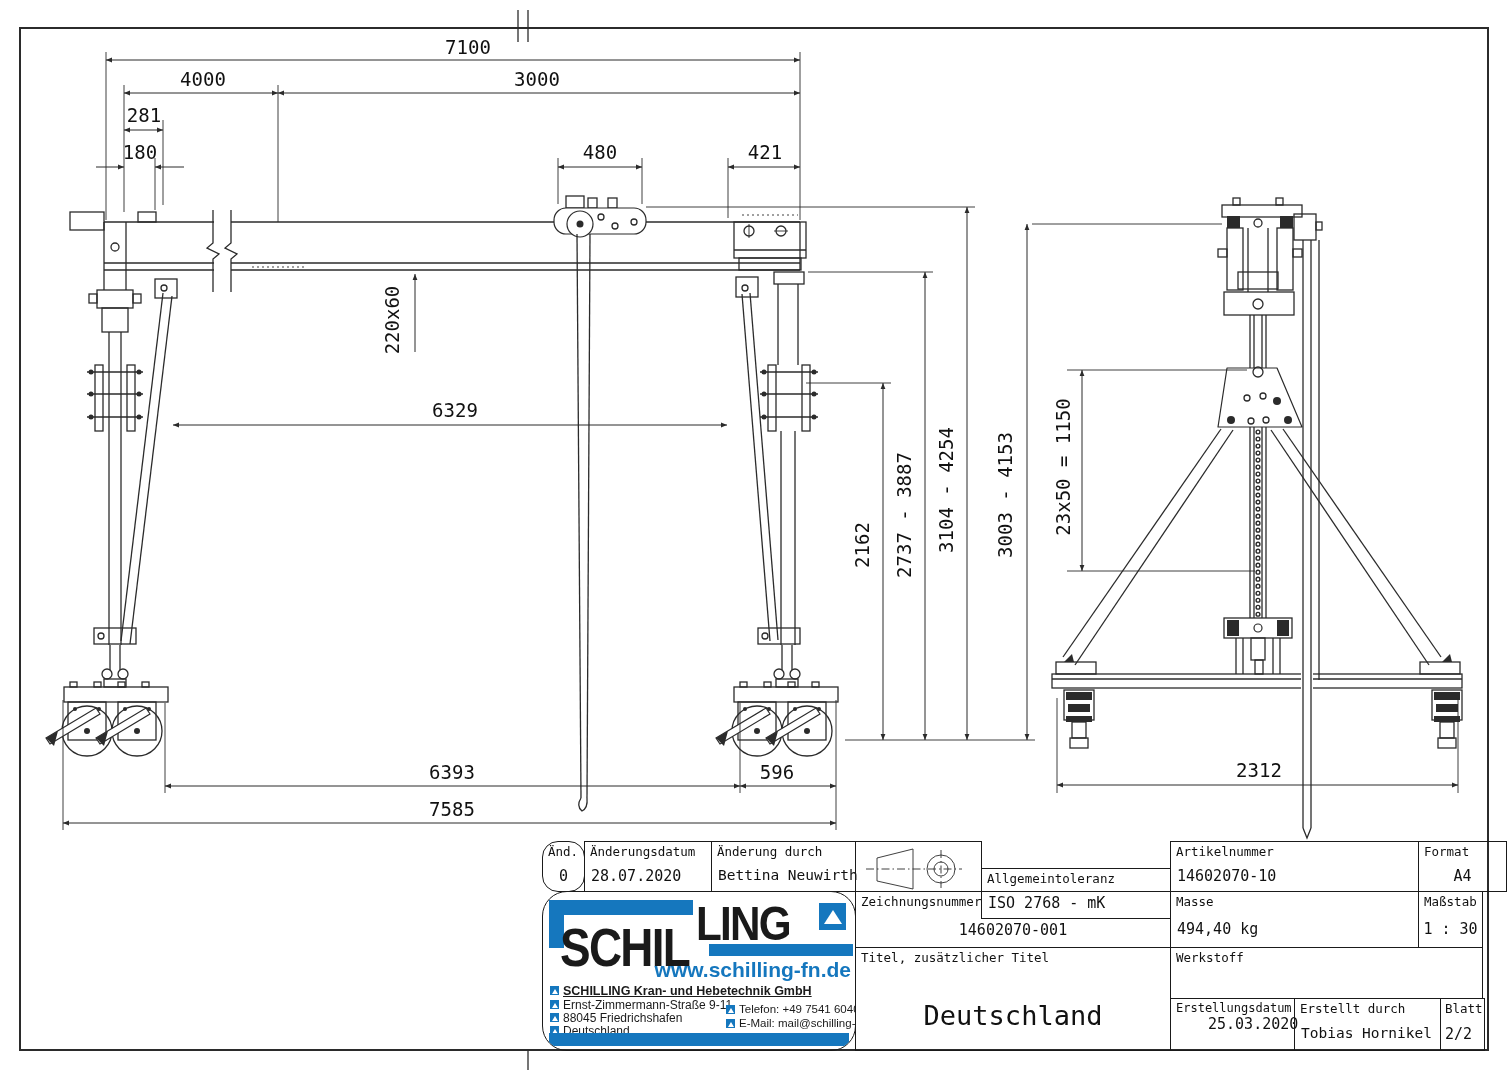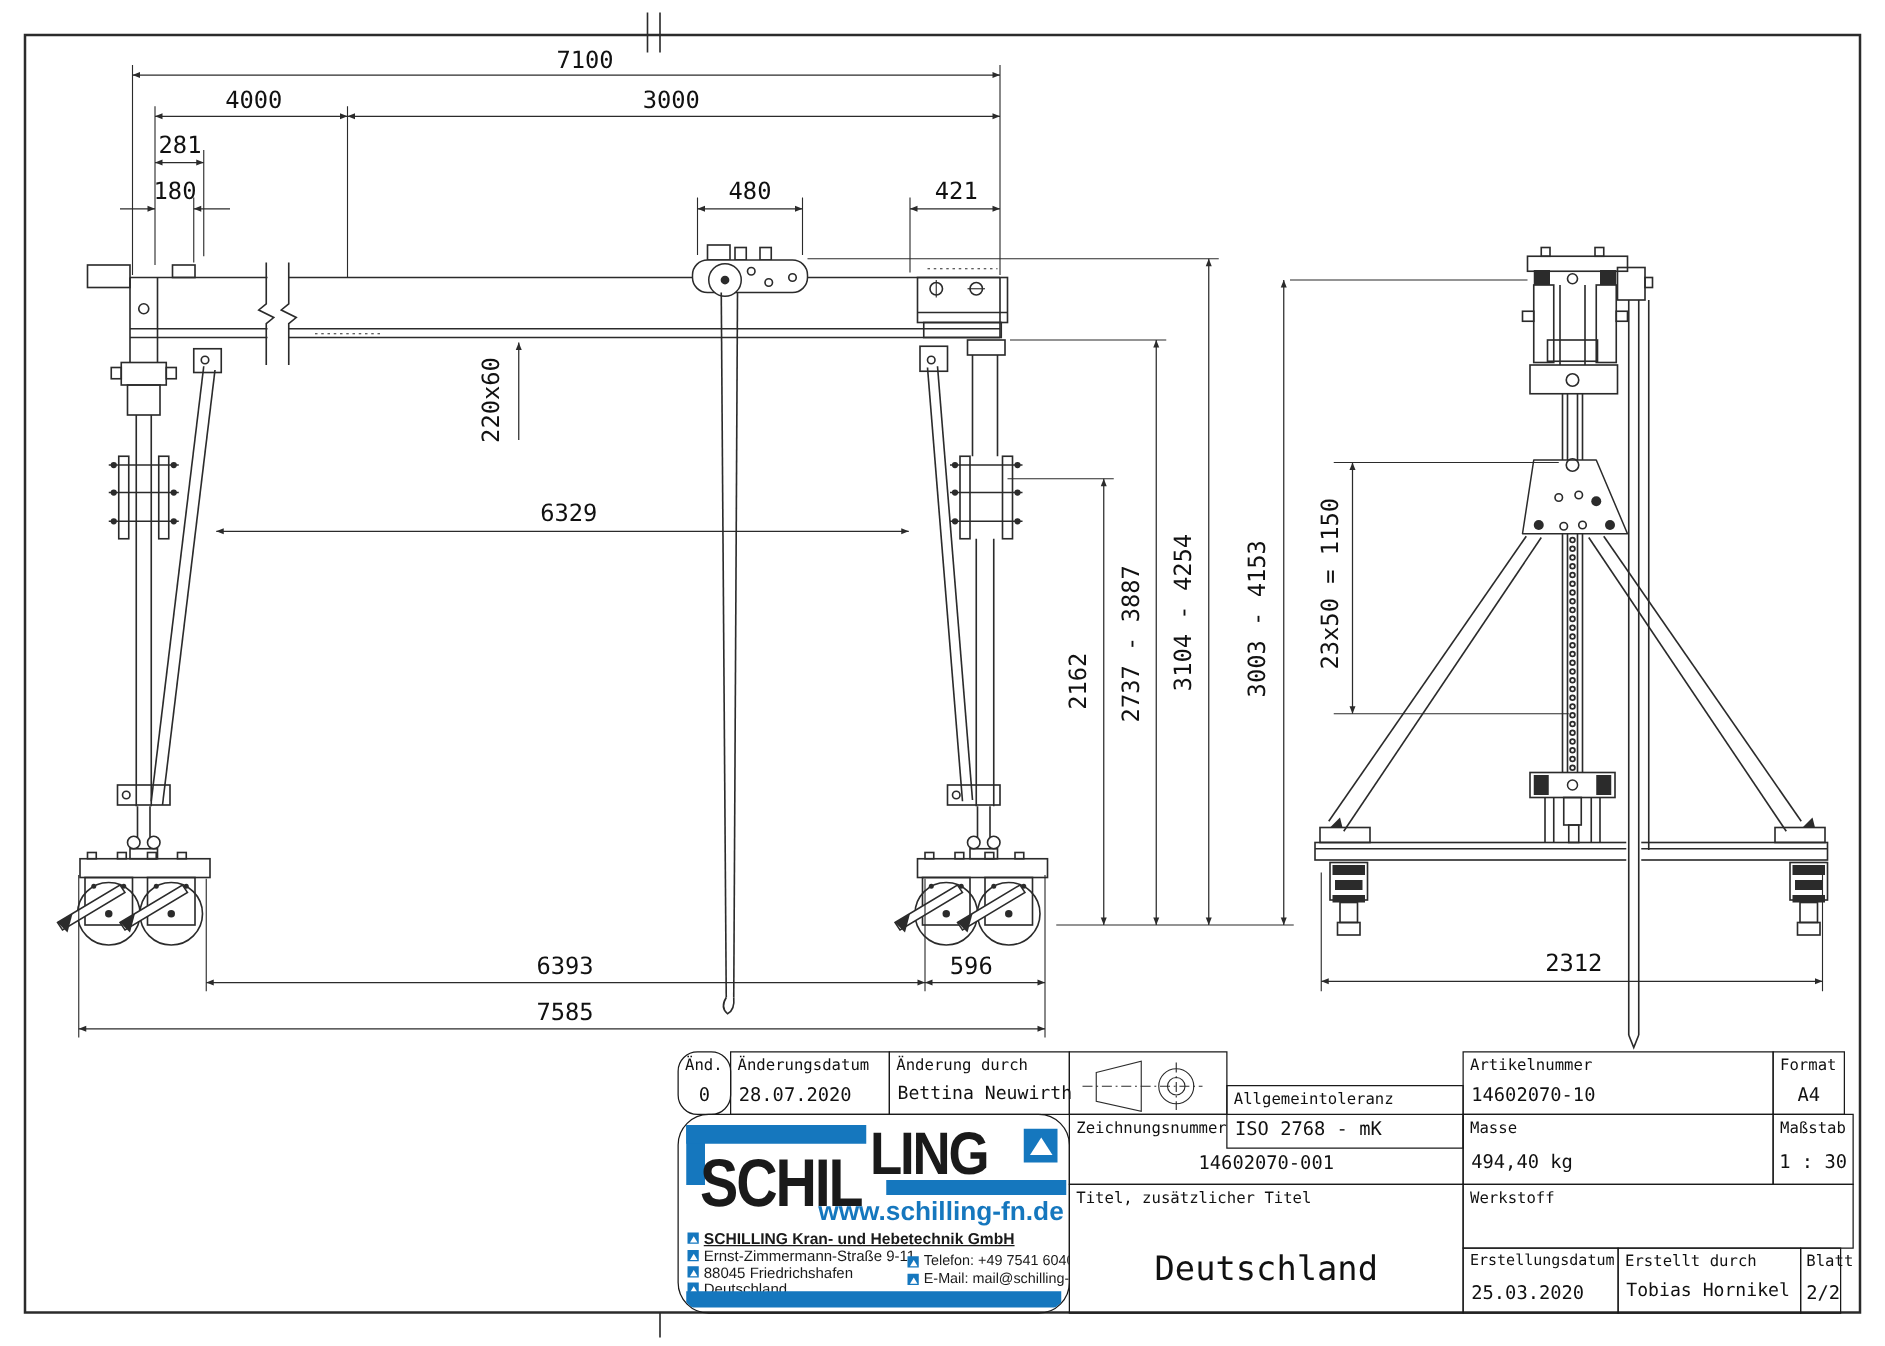--- a/index.html
+++ b/index.html
@@ -374,21 +374,21 @@
   </div>
   <div class="cell" style="left:855px;top:841px;width:127px;height:51px;"></div>
   <div class="cell" style="left:981px;top:868px;width:190px;height:51px;">
     <div class="tb-lbl">Allgemeintoleranz</div>
     <div class="tb-val">ISO 2768 - mK</div>
   </div>
   <div class="cell" style="left:1170px;top:841px;width:249px;height:51px;">
     <div class="tb-lbl">Artikelnummer</div>
     <div class="tb-val">14602070-10</div>
   </div>
-  <div class="cell" style="left:1418px;top:841px;width:58px;height:51px;">
+  <div class="cell" style="left:1418px;top:841px;width:89px;height:51px;">
     <div class="tb-lbl">Format</div>
     <div class="tb-val ctr">A4</div>
   </div>
 
   <div class="cell" style="left:855px;top:891px;width:316px;height:57px;">
     <div class="tb-lbl">Zeichnungsnummer</div>
     <div class="tb-val ctr" style="top:29px;">14602070-001</div>
   </div>
   <div class="cell" style="left:1170px;top:891px;width:249px;height:57px;">
     <div class="tb-lbl">Masse</div>
@@ -402,27 +402,27 @@
   <div class="cell" style="left:855px;top:947px;width:316px;height:104px;">
     <div class="tb-lbl">Titel, zusätzlicher Titel</div>
     <div class="tb-val ctr" style="top:52px;font-size:27px;">Deutschland</div>
   </div>
   <div class="cell" style="left:1170px;top:947px;width:313px;height:52px;">
     <div class="tb-lbl">Werkstoff</div>
     <div class="tb-val"></div>
   </div>
   <div class="cell" style="left:1170px;top:998px;width:125px;height:53px;">
     <div class="tb-lbl" style="font-size:12px;">Erstellungsdatum</div>
-    <div class="tb-val" style="top:26px;">25.03.2020</div>
+    <div class="tb-val" style="top:16px;margin-left:31px;">25.03.2020</div>
   </div>
   <div class="cell" style="left:1294px;top:998px;width:147px;height:53px;">
     <div class="tb-lbl">Erstellt durch</div>
     <div class="tb-val" style="top:26px;font-size:14.5px;">Tobias Hornikel</div>
   </div>
-  <div class="cell" style="left:1440px;top:998px;width:33px;height:53px;padding-left:24px;">
+  <div class="cell" style="left:1440px;top:998px;width:45px;height:53px;padding-left:24px;">
     <div class="tb-lbl" style="left:4px;">Blatt</div>
     <div class="tb-val" style="top:26px;left:4px;">2/2</div>
   </div>
 
   <div class="cell" style="left:542px;top:891px;width:314px;height:160px;overflow:hidden;border-radius:25px;">
     <div class="blue" style="position:absolute;left:6px;top:8px;width:15px;height:48px;"></div>
     <div class="blue" style="position:absolute;left:6px;top:8px;width:144px;height:15px;"></div>
     <div class="logo-word" style="left:17px;top:24px;font-size:54px;transform:scaleX(0.85);letter-spacing:-2px;">SCHIL</div>
     <div class="logo-word" style="left:153px;top:4px;font-size:48px;transform:scaleX(0.88);letter-spacing:-2px;">LING</div>
     <div class="blue" style="position:absolute;left:276px;top:11px;width:27px;height:27px;display:flex;align-items:center;justify-content:center;">

